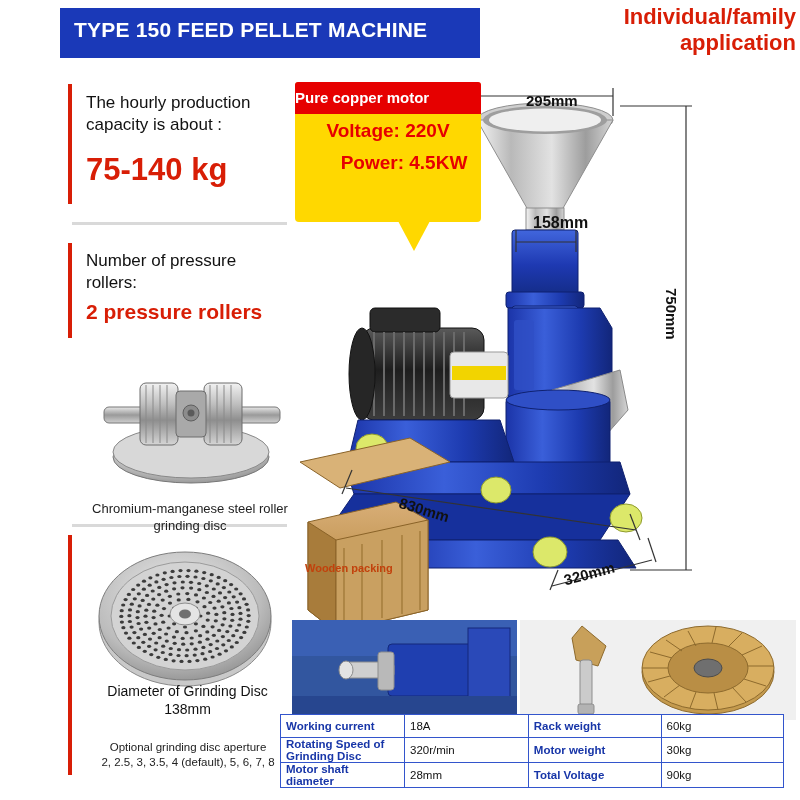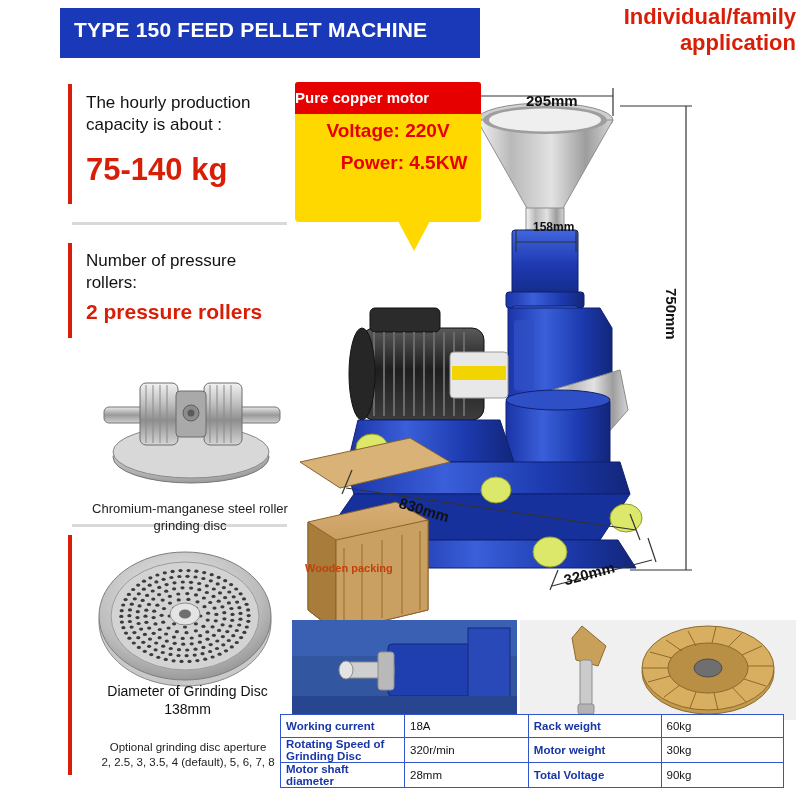--- a/index.html
+++ b/index.html
@@ -457,21 +457,21 @@
       <line x1="386" y1="36" x2="386" y2="500"></line>
       <line x1="52" y1="400" x2="42" y2="424"></line>
       <line x1="330" y1="444" x2="340" y2="470"></line>
       <line x1="46" y1="418" x2="336" y2="460"></line>
       <line x1="258" y1="500" x2="250" y2="520"></line>
       <line x1="348" y1="468" x2="356" y2="492"></line>
       <line x1="252" y1="516" x2="352" y2="490"></line>
     </g>
   </svg>
   <div class="dim-txt" style="left:526px;top:92px;">295mm</div>
-  <div class="dim-txt" style="left:533px;top:220px;font-size:12px;">158mm</div>
+  <div class="dim-txt" style="left:533px;top:214px;font-size:16px;">158mm</div>
   <div class="dim-txt" style="left:680px;top:288px;transform:rotate(90deg);transform-origin:left top;">750mm</div>
   <div class="dim-txt" style="left:402px;top:494px;transform:rotate(17deg);transform-origin:left top;">830mm</div>
   <div class="dim-txt" style="left:562px;top:572px;transform:rotate(-15deg);transform-origin:left top;">320mm</div>
 
   <div class="wood-cap">Wooden packing</div>
 
   <div class="bubble"></div>
   <div class="bubble-top">
     <span>Pure copper motor</span>
   </div>

